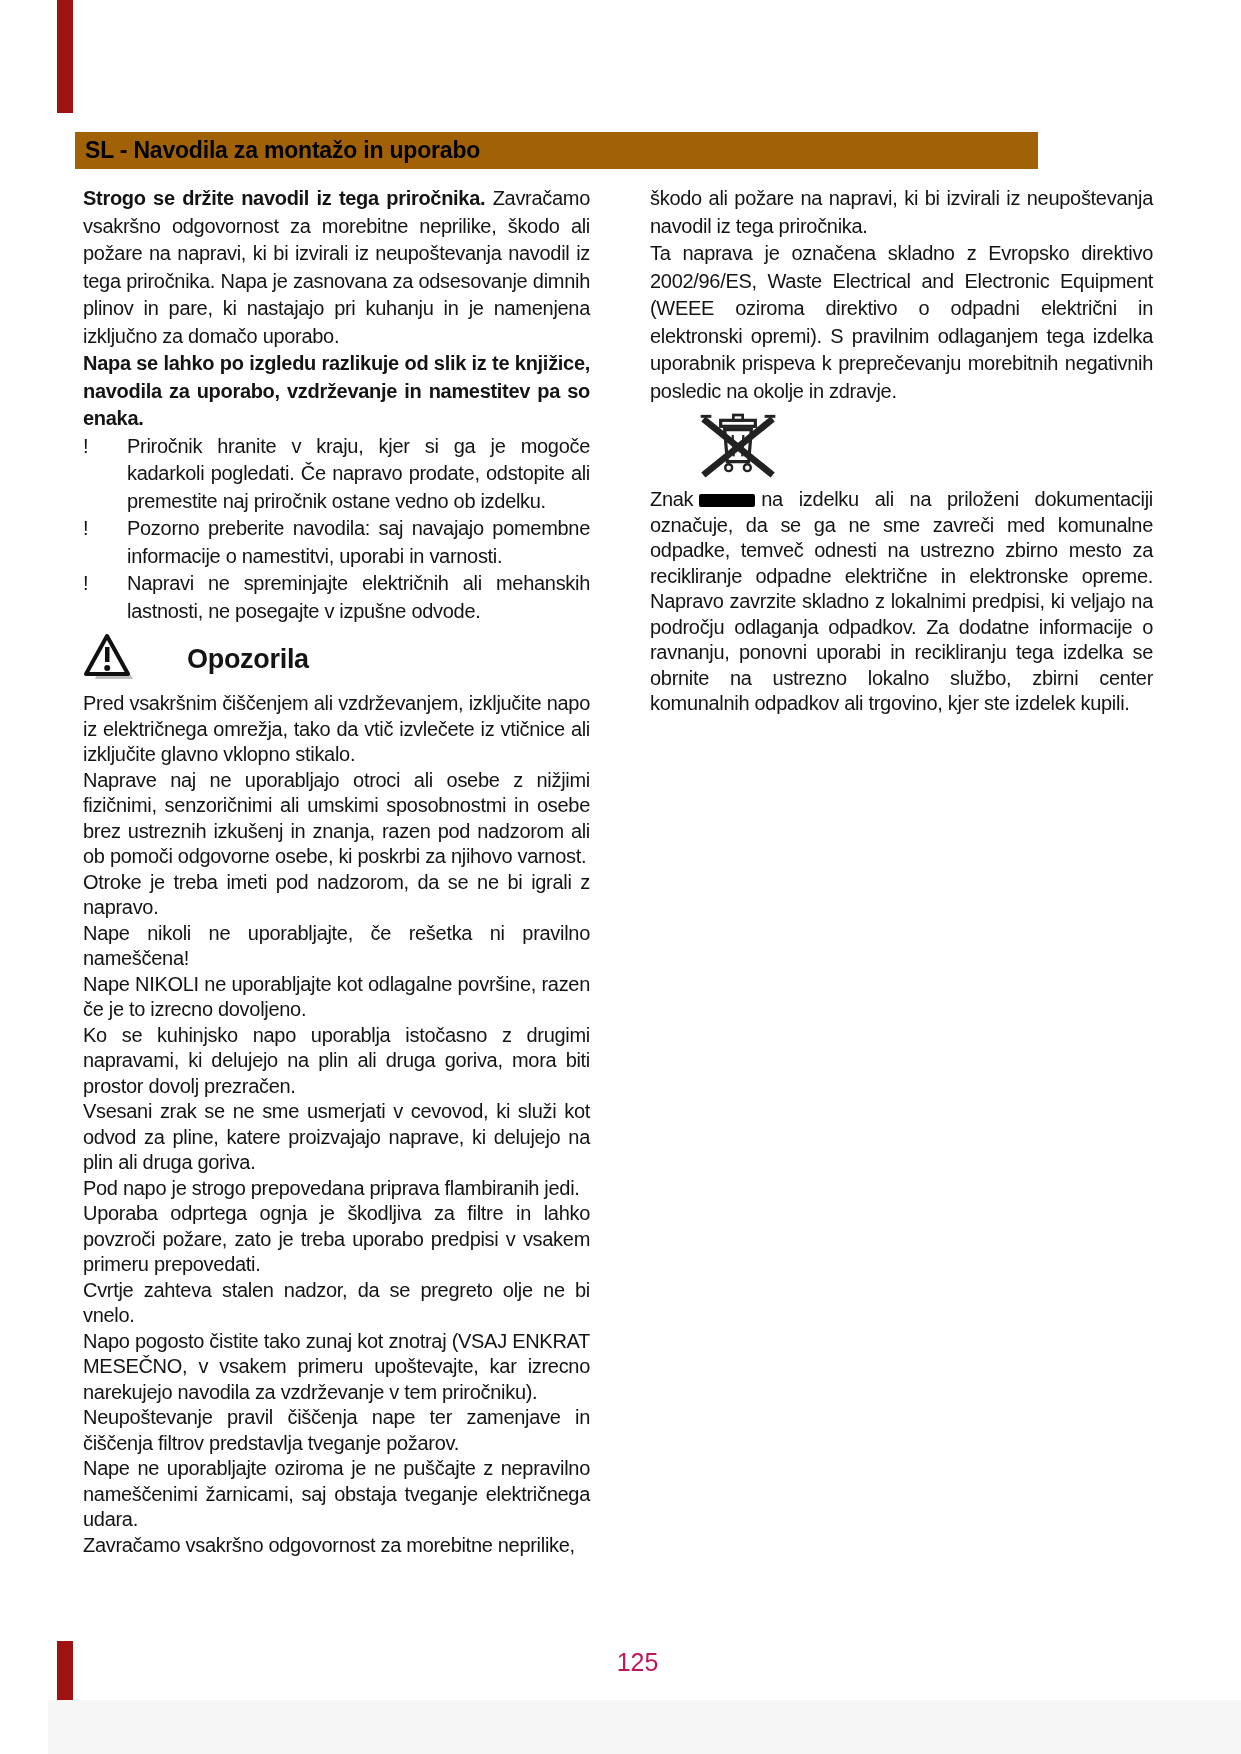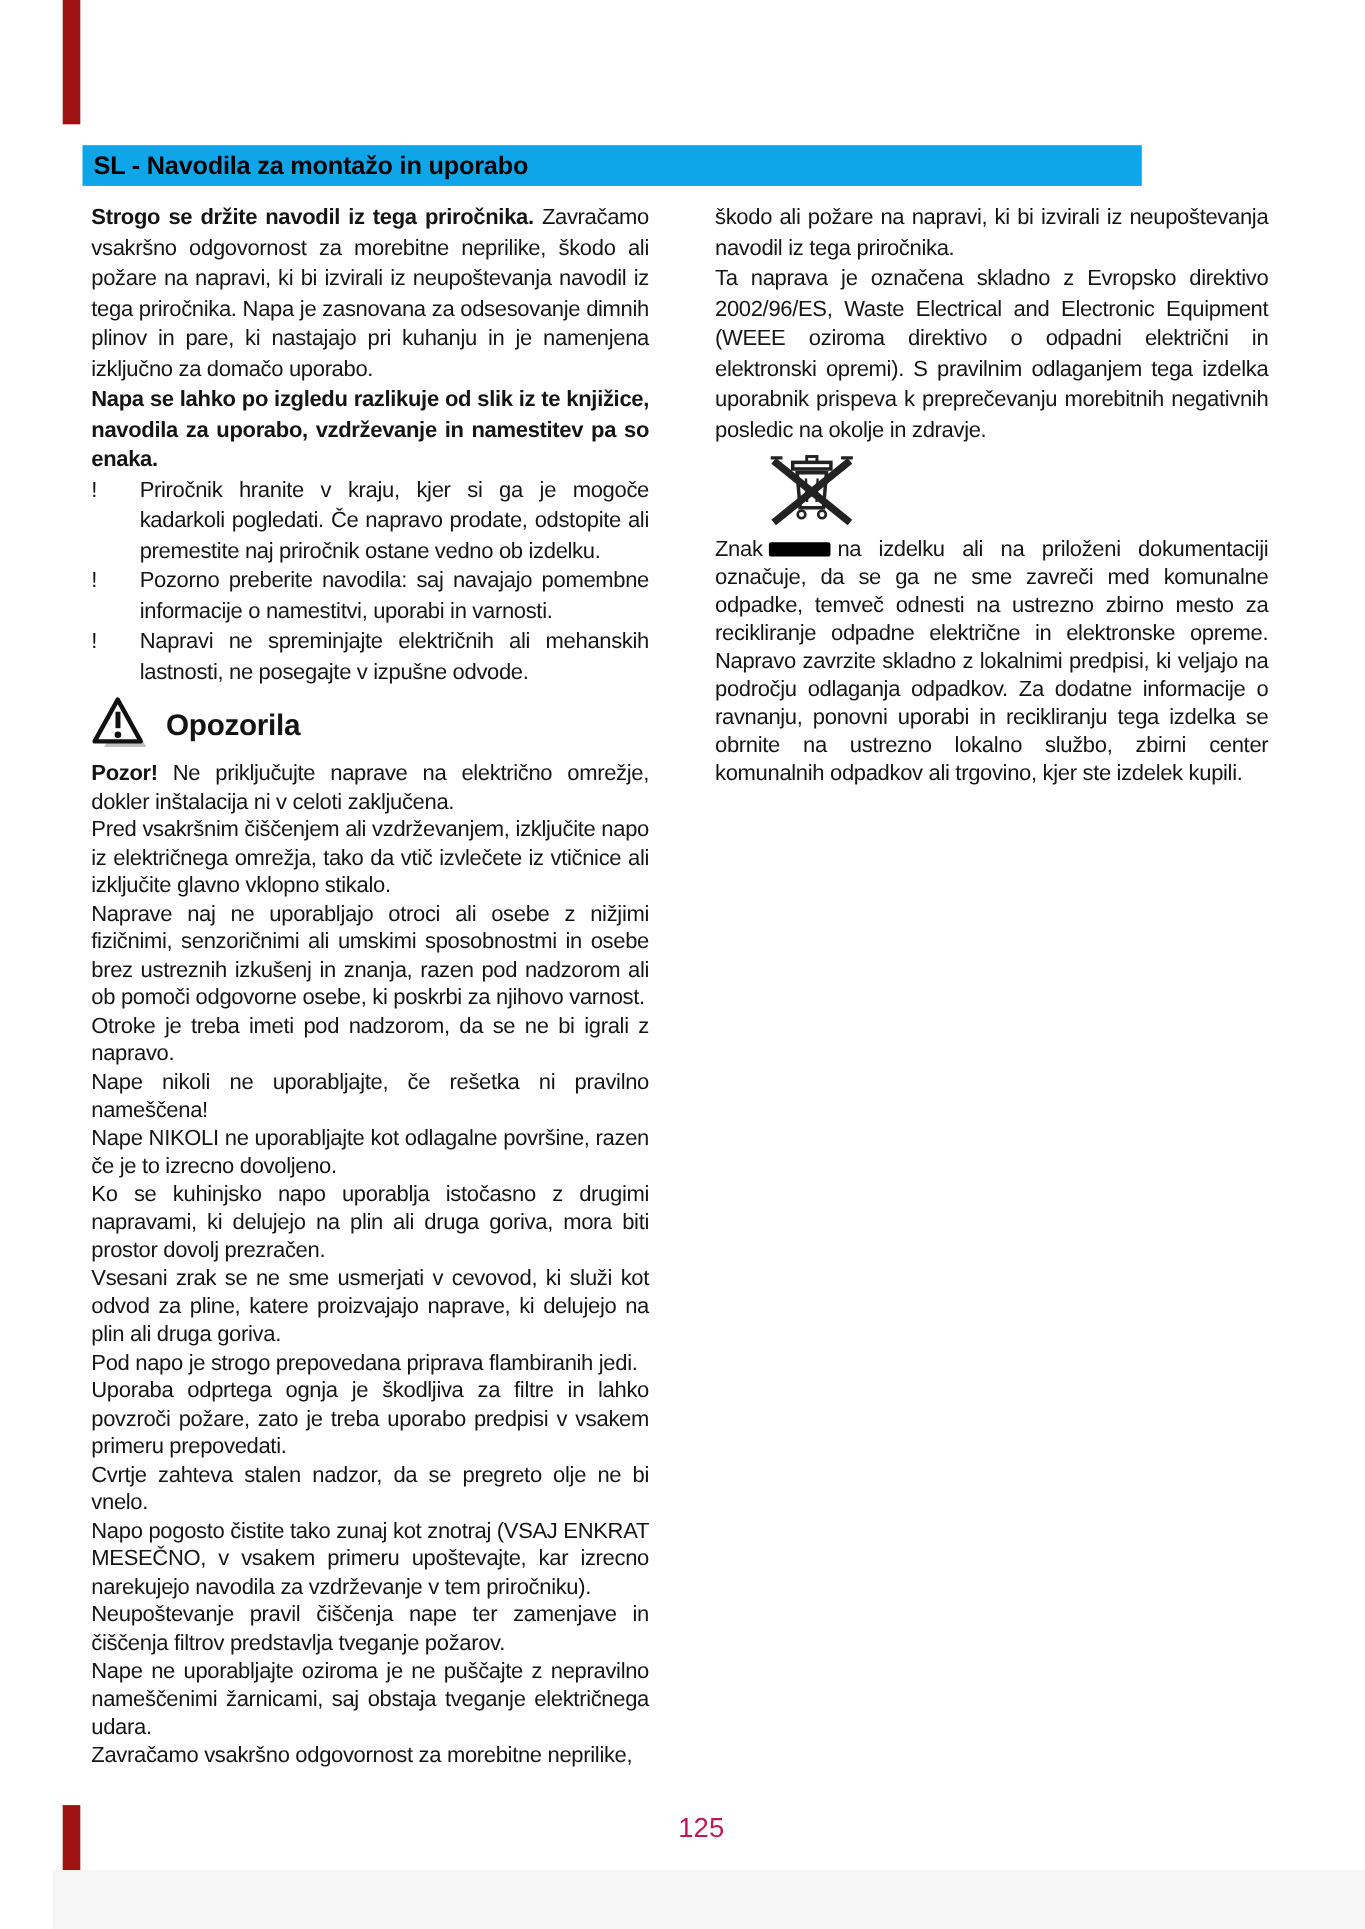--- a/index.html
+++ b/index.html
@@ -8,39 +8,39 @@
     background:#ffffff; color:#141414;
     font-family:"Liberation Sans", sans-serif;
     overflow:hidden;
   }
   .red-mark { position:absolute; left:57px; width:16px; height:113px; background:#9e1212; }
   #red-top { top:0; }
   #red-bottom { top:1641px; }
 
   .header-bar {
     position:absolute; left:75px; top:132px; width:963px; height:37px;
-    background:#0ea5e9; box-sizing:border-box; padding-left:10px;
+    background:#a16207; box-sizing:border-box; padding-left:10px;
     font-weight:bold; font-size:23px; line-height:37px; color:#000;
     letter-spacing:-0.2px;
   }
 
   .columns { position:absolute; left:83px; top:185px; width:1070px; display:flex; gap:60px; }
   .col-left  { width:507px; }
   .col-right { width:503px; }
 
   p { margin:0; text-align:justify; font-size:20px; line-height:27.5px; letter-spacing:-0.3px; }
   b { font-weight:bold; }
 
   .bullets { margin:0; padding:0; list-style:none; }
   .bullet { display:flex; }
   .excl { flex:none; width:44px; font-size:20px; line-height:27.5px; }
   .btext { flex:1; text-align:justify; font-size:20px; line-height:27.5px; letter-spacing:-0.3px; }
 
   .warn-head { display:flex; align-items:center; gap:16px; margin:8px 0 6px 0; height:52px; }
-  .warn-title { font-weight:bold; font-size:27px; letter-spacing:-0.3px; }
+  .warn-title { font-weight:bold; font-size:27px; letter-spacing:-0.3px;margin-left:36px; }
 
   .warnings p, .znak-para { line-height:25.5px; }
 
   .weee { margin:6px 0 4px 48px; height:72px; }
 
   .black-bar { display:inline-block; width:56px; height:13px; background:#000; vertical-align:-1px; margin:0 6px; border-radius:2px; }
 
   .page-num { position:absolute; top:1648px; left:17px; width:1241px; text-align:center; font-size:25px; color:#be185d; }
 
   .scan-shadow { position:absolute; left:48px; top:1700px; width:1193px; height:54px; background:#f6f6f6; }
@@ -82,21 +82,20 @@
           <polygon points="29,8 50,46 12,46" fill="#aaaaaa" opacity="0.75"></polygon>
           <polygon points="24,3 45,41 3,41" fill="#ffffff" stroke="#111111" stroke-width="4" stroke-linejoin="round"></polygon>
           <rect x="22" y="14" width="4.5" height="15" fill="#111111"></rect>
           <circle cx="24.2" cy="35" r="3" fill="#111111"></circle>
         </svg>
       </span>
       <span class="warn-title">Opozorila</span>
     </div>
 
     <div class="warnings">
-      <p><b>Pozor!</b><span> Ne priključujte naprave na električno omrežje, dokler inštalacija ni v celoti zaključena.</span></p>
       <p>Pred vsakršnim čiščenjem ali vzdrževanjem, izključite napo iz električnega omrežja, tako da vtič izvlečete iz vtičnice ali izključite glavno vklopno stikalo.</p>
       <p>Naprave naj ne uporabljajo otroci ali osebe z nižjimi fizičnimi, senzoričnimi ali umskimi sposobnostmi in osebe brez ustreznih izkušenj in znanja, razen pod nadzorom ali ob pomoči odgovorne osebe, ki poskrbi za njihovo varnost.</p>
       <p>Otroke je treba imeti pod nadzorom, da se ne bi igrali z napravo.</p>
       <p>Nape nikoli ne uporabljajte, če rešetka ni pravilno nameščena!</p>
       <p>Nape NIKOLI ne uporabljajte kot odlagalne površine, razen če je to izrecno dovoljeno.</p>
       <p>Ko se kuhinjsko napo uporablja istočasno z drugimi napravami, ki delujejo na plin ali druga goriva, mora biti prostor dovolj prezračen.</p>
       <p>Vsesani zrak se ne sme usmerjati v cevovod, ki služi kot odvod za pline, katere proizvajajo naprave, ki delujejo na plin ali druga goriva.</p>
       <p>Pod napo je strogo prepovedana priprava flambiranih jedi.</p>
       <p>Uporaba odprtega ognja je škodljiva za filtre in lahko povzroči požare, zato je treba uporabo predpisi v vsakem primeru prepovedati.</p>
       <p>Cvrtje zahteva stalen nadzor, da se pregreto olje ne bi vnelo.</p>

